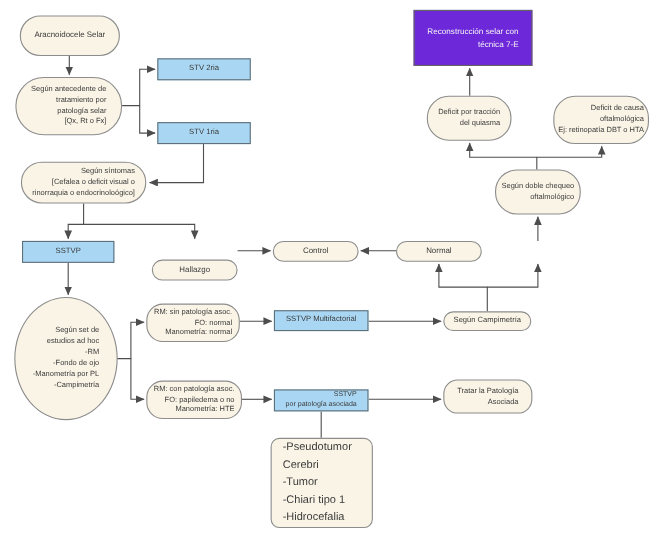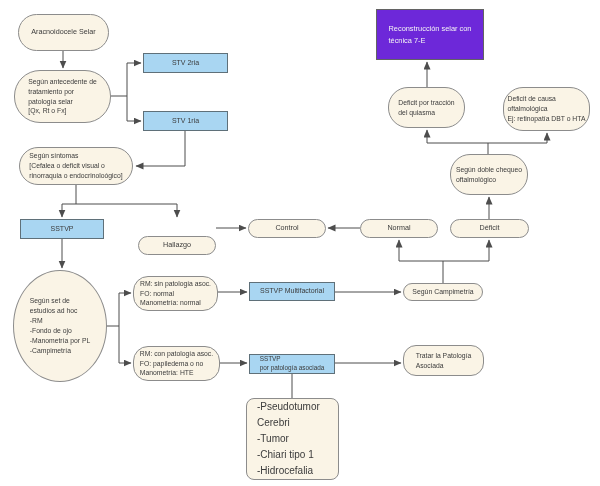--- a/index.html
+++ b/index.html
@@ -4,21 +4,21 @@
 <style>
   html,body{margin:0;padding:0;background:#ffffff;}
   #canvas{
     position:relative;width:600px;height:486px;background:#ffffff;
     font-family:"Liberation Sans","DejaVu Sans",sans-serif;overflow:hidden;
   }
   #edges{position:absolute;left:0;top:0;width:600px;height:486px;}
   .node{
     position:absolute;box-sizing:border-box;
     display:flex;align-items:center;justify-content:center;
-    text-align:left;white-space:pre-line;
+    text-align:right;white-space:pre-line;
     font-size:6.8px;line-height:1.45;color:#3b3b3b;
     background:#faf4e6;border:1px solid #8c8c8c;
   }
   .stadium{border-radius:999px;font-size:7.2px;}
   .r26{border-radius:26px;}
   .r20{border-radius:20px;}
   .r19{border-radius:19px;}
   .r16{border-radius:15px;}
   .r14{border-radius:13px;}
   .ellipse{border-radius:50%;}
@@ -82,21 +82,20 @@
 rinorraquia o endocrinoloógico]</div>
 
   <div class="node blue" style="left:20px;top:219px;width:84px;height:20px;">SSTVP</div>
 
   <div class="node stadium" style="left:138px;top:236px;width:78px;height:19px;">Hallazgo</div>
 
   <div class="node stadium" style="left:360px;top:219px;width:78px;height:19px;">Normal</div>
 
   <div class="node stadium" style="left:248px;top:219px;width:78px;height:19px;">Control</div>
 
-  <div class="node stadium" style="left:450px;top:219px;width:79px;height:19px;">Déficit</div>
 
   <div class="node r20" style="left:450px;top:154px;width:78px;height:41px;">Según doble chequeo
 oftalmológico</div>
 
   <div class="node r20" style="left:388px;top:87px;width:77px;height:41px;">Deficit por tracción
 del quiasma</div>
 
   <div class="node r20" style="left:503px;top:87px;width:87px;height:44px;">Deficit de causa
 oftalmológica
 Ej: retinopatía DBT o HTA</div>

